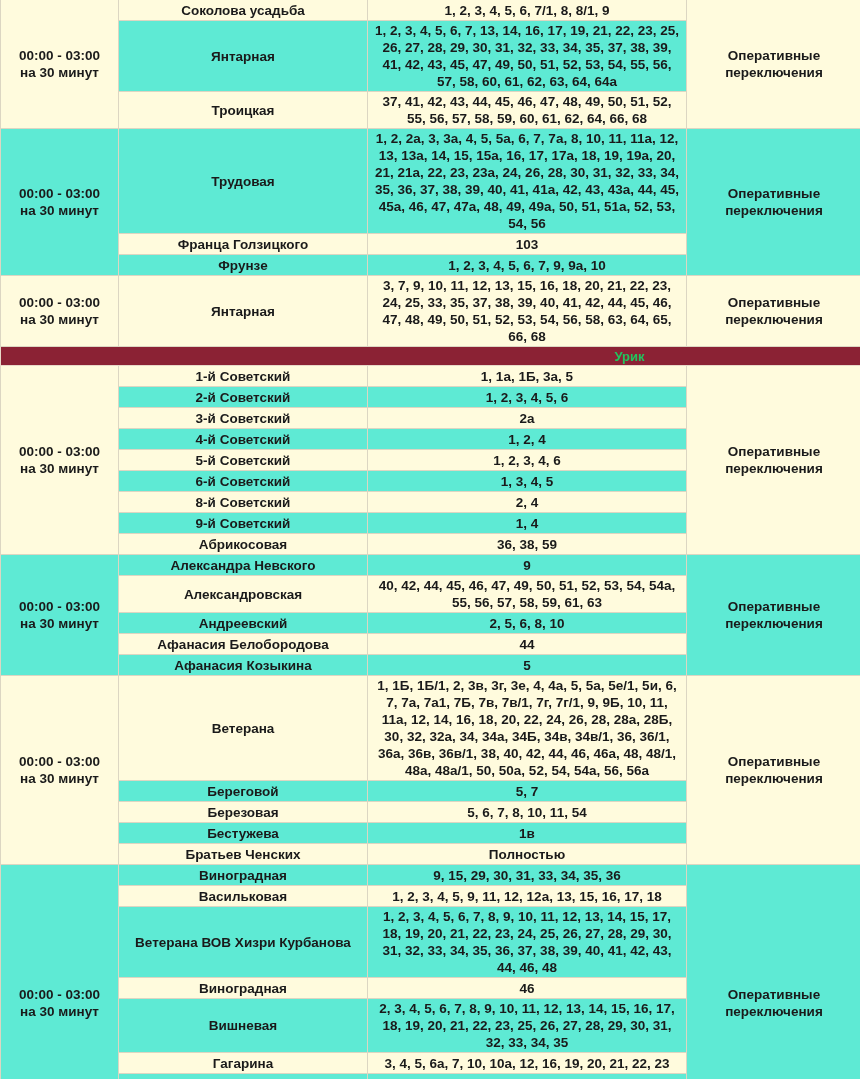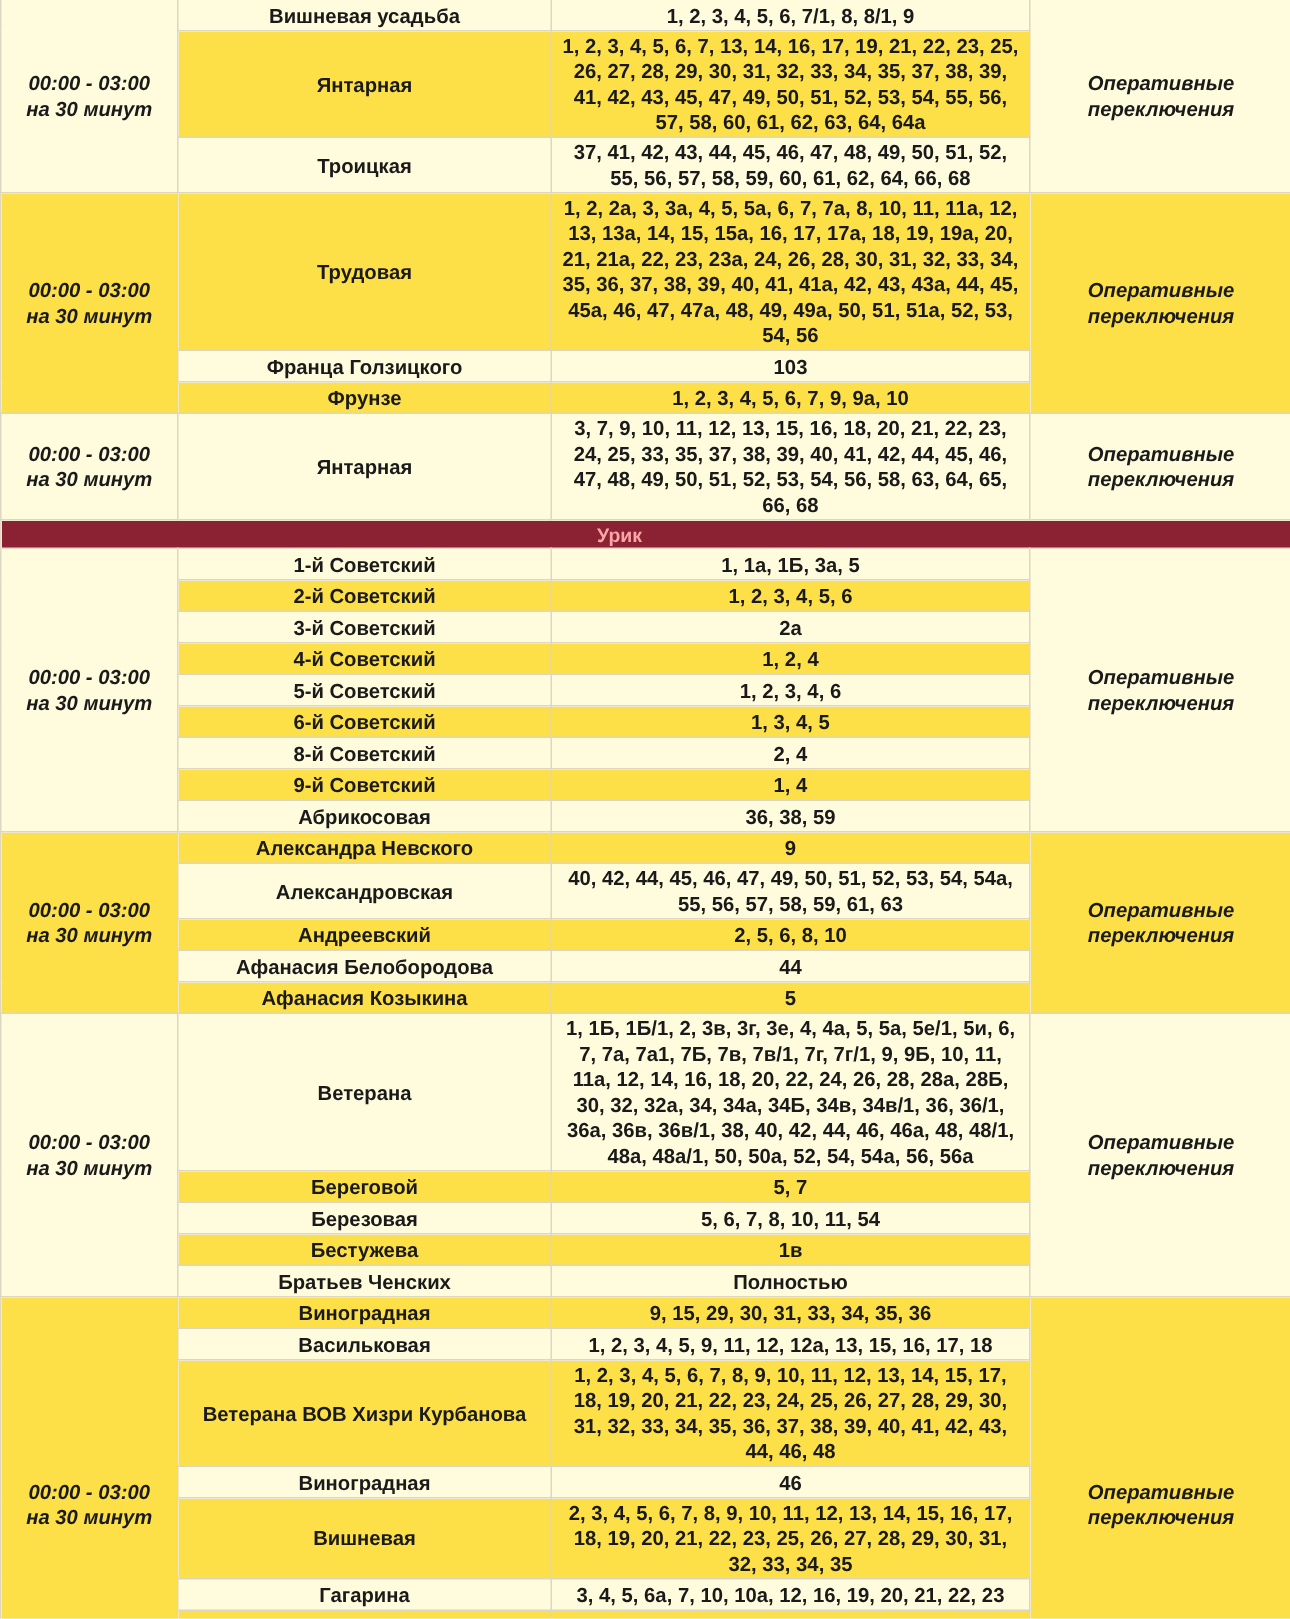--- a/index.html
+++ b/index.html
@@ -12,44 +12,44 @@
   }
   col.c-time { width: 118px; }
   col.c-street { width: 249px; }
   col.c-houses { width: 319px; }
   col.c-reason { width: 175px; }
   td {
     border: 1px solid #dcd6c2; text-align: center; vertical-align: middle;
     padding: 1px 4px; overflow: hidden;
   }
   tr.y td, td.y { background: #fffbdd; }
-  tr.g td, td.g { background: #fde047; }
-  td.time, td.reason { padding: 0 6px; font-style: italic; }
+  tr.g td, td.g { background: #5eead4; }
+  td.time, td.reason { padding: 0 6px; }
   tr.section td {
-    background: #8b2234; color: #fca5a5; height: 18px; padding: 0; text-align: left;
+    background: #8b2234; color: #22c55e; height: 18px; padding: 0; text-align: center;
     border-color: #e8d9c8; font-size: 13px;
   }
   tr.section td span { display: inline-block; padding-left: 397px; }
   td.houses { padding: 1px 6px; }
 </style>
 </head>
 <body>
 
 <table id="outages">
   <colgroup>
     <col class="c-time">
       <col class="c-street">
       <col class="c-houses">
       <col class="c-reason">
   </colgroup>
   <tbody id="tbody">
 
     <tr class="y">
       <td class="time y" rowspan="3"><span>00:00 - 03:00</span><br><span>на 30 минут</span></td>
-      <td style="height:18px">Вишневая усадьба</td>
+      <td style="height:18px">Соколова усадьба</td>
       <td class="houses">1, 2, 3, 4, 5, 6, 7/1, 8, 8/1, 9</td>
       <td class="reason y" rowspan="3"><span>Оперативные</span><br><span>переключения</span></td>
     </tr>
     <tr class="g">
       <td>Янтарная</td>
       <td class="houses">1, 2, 3, 4, 5, 6, 7, 13, 14, 16, 17, 19, 21, 22, 23, 25, 26, 27, 28, 29, 30, 31, 32, 33, 34, 35, 37, 38, 39, 41, 42, 43, 45, 47, 49, 50, 51, 52, 53, 54, 55, 56, 57, 58, 60, 61, 62, 63, 64, 64а</td>
     </tr>
     <tr class="y">
       <td>Троицкая</td>
       <td class="houses">37, 41, 42, 43, 44, 45, 46, 47, 48, 49, 50, 51, 52, 55, 56, 57, 58, 59, 60, 61, 62, 64, 66, 68</td>

